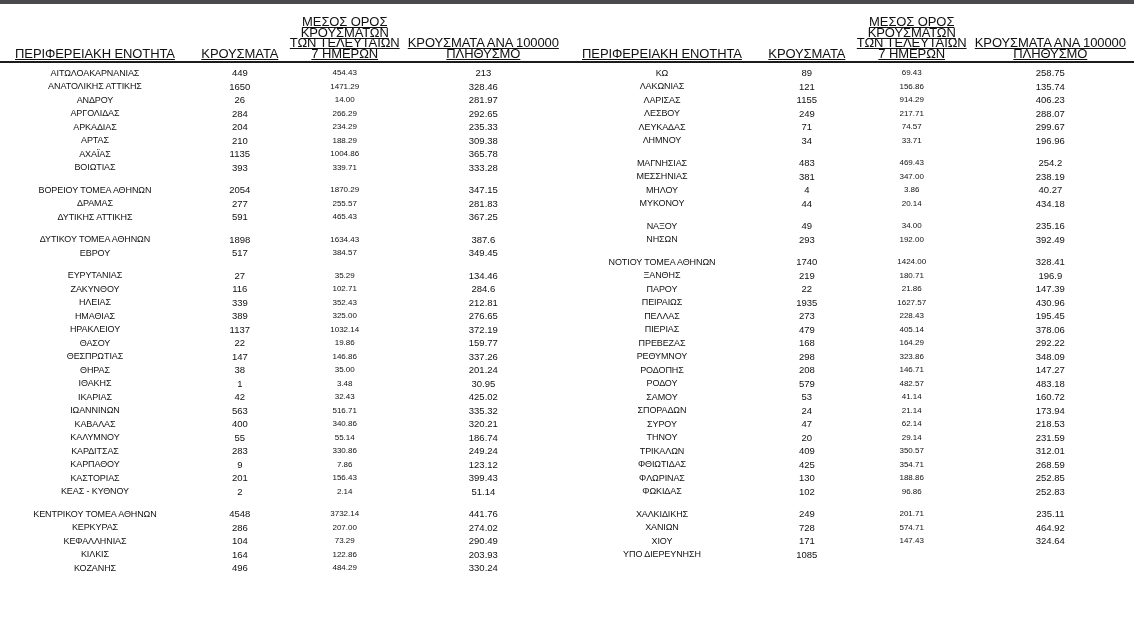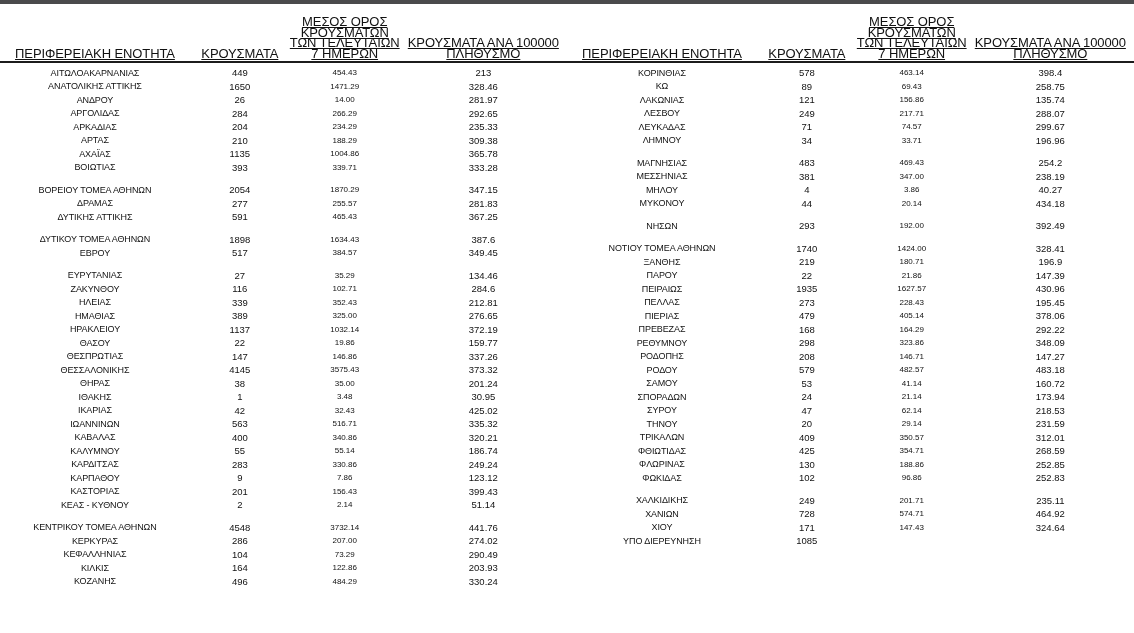--- a/index.html
+++ b/index.html
@@ -187,26 +187,20 @@
           <div class="cell c2">19.86</div>
           <div class="cell c3">159.77</div>
         </div>
         <div class="t-row">
           <div class="cell c0">ΘΕΣΠΡΩΤΙΑΣ</div>
           <div class="cell c1">147</div>
           <div class="cell c2">146.86</div>
           <div class="cell c3">337.26</div>
         </div>
         <div class="t-row">
-          <div class="cell c0">ΘΕΣΣΑΛΟΝΙΚΗΣ</div>
-          <div class="cell c1">4145</div>
-          <div class="cell c2">3575.43</div>
-          <div class="cell c3">373.32</div>
-        </div>
-        <div class="t-row">
           <div class="cell c0">ΘΗΡΑΣ</div>
           <div class="cell c1">38</div>
           <div class="cell c2">35.00</div>
           <div class="cell c3">201.24</div>
         </div>
         <div class="t-row">
           <div class="cell c0">ΙΘΑΚΗΣ</div>
           <div class="cell c1">1</div>
           <div class="cell c2">3.48</div>
           <div class="cell c3">30.95</div>
@@ -286,38 +280,38 @@
         </div>
         <div class="t-row">
           <div class="cell c0">ΚΟΖΑΝΗΣ</div>
           <div class="cell c1">496</div>
           <div class="cell c2">484.29</div>
           <div class="cell c3">330.24</div>
         </div>
       </div>
     <div class="half" id="right-table">
         <div class="t-row">
-          <div class="cell c0">ΚΟΡΙΝΘΙΑΣ</div>
-          <div class="cell c1">578</div>
-          <div class="cell c2">463.14</div>
-          <div class="cell c3">398.4</div>
-        </div>
-        <div class="t-row">
           <div class="cell c0">ΚΩ</div>
           <div class="cell c1">89</div>
           <div class="cell c2">69.43</div>
           <div class="cell c3">258.75</div>
         </div>
         <div class="t-row">
           <div class="cell c0">ΛΑΚΩΝΙΑΣ</div>
           <div class="cell c1">121</div>
           <div class="cell c2">156.86</div>
           <div class="cell c3">135.74</div>
         </div>
         <div class="t-row">
+          <div class="cell c0">ΛΑΡΙΣΑΣ</div>
+          <div class="cell c1">1155</div>
+          <div class="cell c2">914.29</div>
+          <div class="cell c3">406.23</div>
+        </div>
+        <div class="t-row">
           <div class="cell c0">ΛΕΣΒΟΥ</div>
           <div class="cell c1">249</div>
           <div class="cell c2">217.71</div>
           <div class="cell c3">288.07</div>
         </div>
         <div class="t-row">
           <div class="cell c0">ΛΕΥΚΑΔΑΣ</div>
           <div class="cell c1">71</div>
           <div class="cell c2">74.57</div>
           <div class="cell c3">299.67</div>
@@ -347,20 +341,26 @@
           <div class="cell c2">3.86</div>
           <div class="cell c3">40.27</div>
         </div>
         <div class="t-row">
           <div class="cell c0">ΜΥΚΟΝΟΥ</div>
           <div class="cell c1">44</div>
           <div class="cell c2">20.14</div>
           <div class="cell c3">434.18</div>
         </div>
         <div class="t-gap"></div>
+        <div class="t-row">
+          <div class="cell c0">ΝΑΞΟΥ</div>
+          <div class="cell c1">49</div>
+          <div class="cell c2">34.00</div>
+          <div class="cell c3">235.16</div>
+        </div>
         <div class="t-row">
           <div class="cell c0">ΝΗΣΩΝ</div>
           <div class="cell c1">293</div>
           <div class="cell c2">192.00</div>
           <div class="cell c3">392.49</div>
         </div>
         <div class="t-gap"></div>
         <div class="t-row">
           <div class="cell c0">ΝΟΤΙΟΥ ΤΟΜΕΑ ΑΘΗΝΩΝ</div>
           <div class="cell c1">1740</div>

